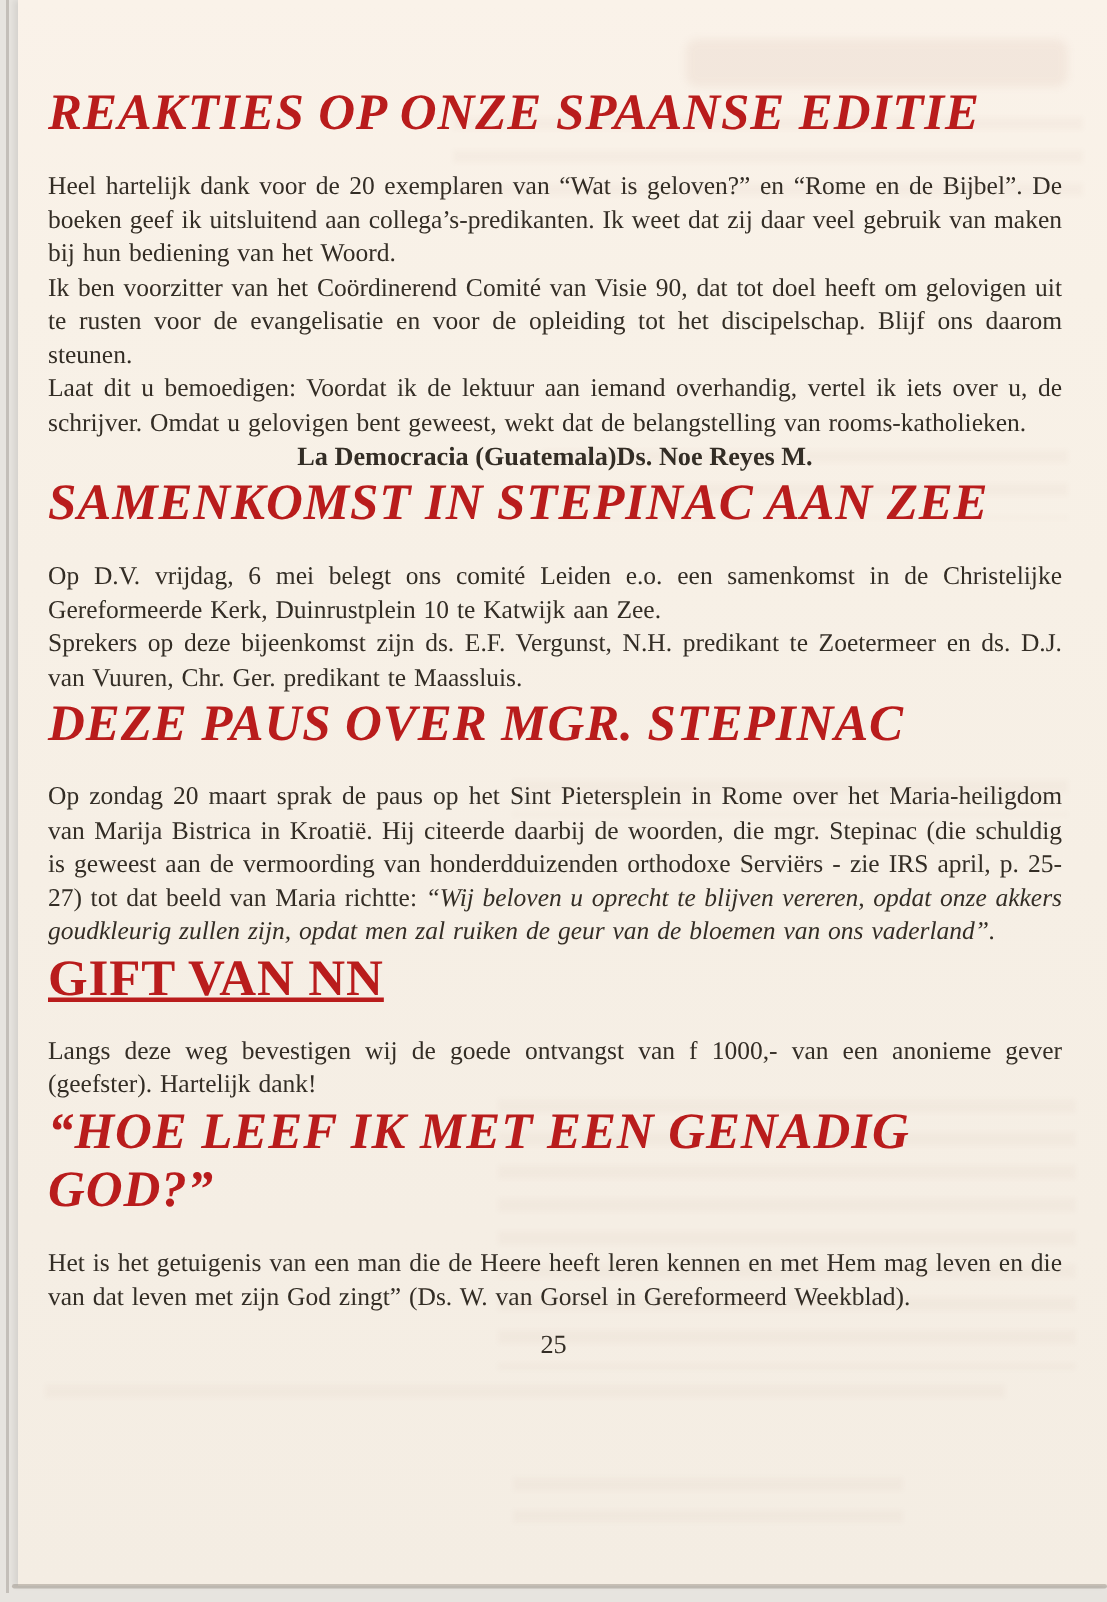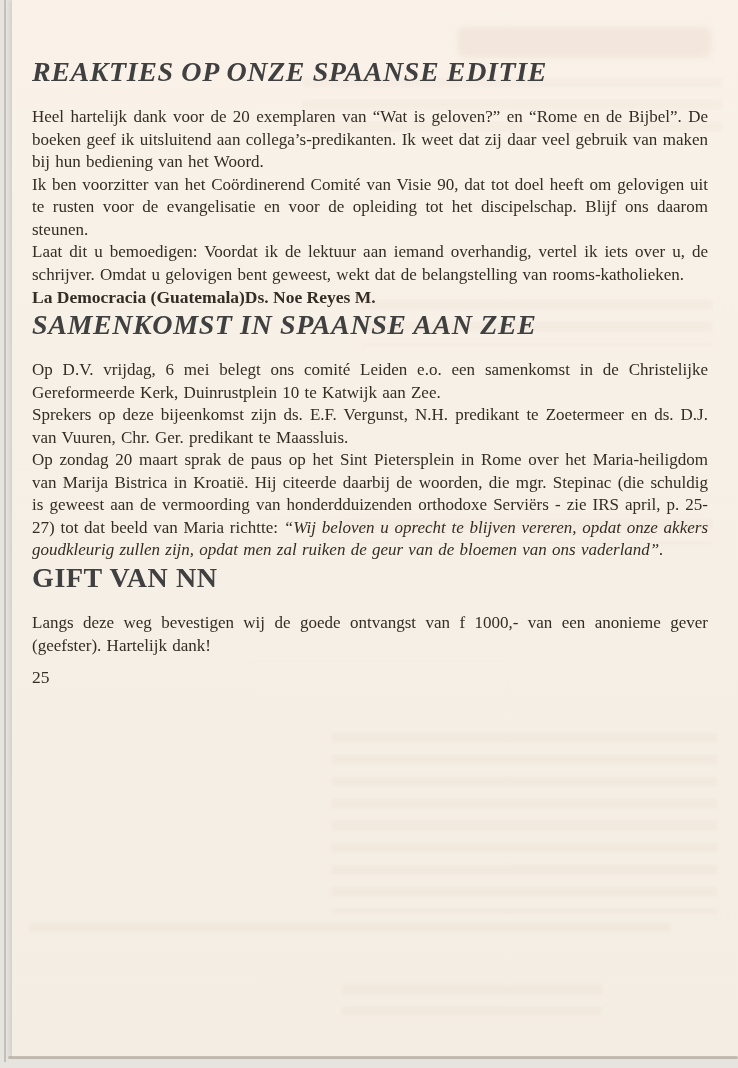--- a/index.html
+++ b/index.html
@@ -65,50 +65,50 @@
   
   .content {
     position: absolute;
     left: 32px;
     top: 0;
     width: 676px;
     padding-top: 56px;
     color: #332d25;
   }
   h2.head {
-    font-size: 28px;
+    font-size: 34px;
     line-height: 1.15;
     font-weight: bold;
     letter-spacing: 0.6px;
-    color: #404040;
+    color: #b91c1c;
     margin: 0 0 18px 0;
   }
   h2.head.italic { font-style: italic; }
   .content p {
     margin: 0;
     font-size: 17px;
     line-height: 22.5px;
     text-align: justify;
     word-spacing: 1px;
   }
   .sig-row {
     display: flex;
-    justify-content: flex-start;
+    justify-content: center;
     font-size: 17.5px;
     line-height: 23px;
     font-weight: bold;
   }
   .mt-sec1 { margin-top: 36px; }
   .mt-sec2 { margin-top: 38px; }
-  .mt-sec3 { margin-top: 30px; }
+  .mt-sec3 { margin-top: 30px; text-decoration: underline; }
   .mt-sec4 { margin-top: 26px; }
   .quote-italic { font-style: italic; }
   .page-number {
     margin-top: 10px;
-    text-align: left;
+    text-align: center;
     font-size: 17.5px;
     padding-right: 2px;
   }
 </style>
 </head>
 <body>
 
 <div class="paper">
 
   <div class="ghost-title" style="left:445px; top:26px; width:255px; height:32px;"></div>
@@ -129,33 +129,36 @@
     <p>Heel hartelijk dank voor de 20 exemplaren van “Wat is geloven?” en “Rome en de Bijbel”. De boeken geef ik uitsluitend aan collega’s-predikanten. Ik weet dat zij daar veel gebruik van maken bij hun bediening van het Woord.</p>
     <p>Ik ben voorzitter van het Coördinerend Comité van Visie 90, dat tot doel heeft om gelovigen uit te rusten voor de evangelisatie en voor de opleiding tot het discipelschap. Blijf ons daarom steunen.</p>
     <p>Laat dit u bemoedigen: Voordat ik de lektuur aan iemand overhandig, vertel ik iets over u, de schrijver. Omdat u gelovigen bent geweest, wekt dat de belangstelling van rooms-katholieken.</p>
     <div class="sig-row">
       <span>La Democracia (Guatemala)</span>
       <span>Ds. Noe Reyes M.</span>
     </div>
   </section>
 
   <section>
-    <h2 class="head italic mt-sec1">SAMENKOMST IN SPAANSE AAN ZEE</h2>
+    <h2 class="head italic mt-sec1">SAMENKOMST IN STEPINAC AAN ZEE</h2>
     <p>Op D.V. vrijdag, 6 mei belegt ons comité Leiden e.o. een samenkomst in de Christelijke Gereformeerde Kerk, Duinrustplein 10 te Katwijk aan Zee.</p>
     <p>Sprekers op deze bijeenkomst zijn ds. E.F. Vergunst, N.H. predikant te Zoetermeer en ds. D.J. van Vuuren, Chr. Ger. predikant te Maassluis.</p>
   </section>
 
   <section>
+    <h2 class="head italic mt-sec2">DEZE PAUS OVER MGR. STEPINAC</h2>
     <p>
       <span>Op zondag 20 maart sprak de paus op het Sint Pietersplein in Rome over het Maria-heiligdom van Marija Bistrica in Kroatië. Hij citeerde daarbij de woorden, die mgr. Stepinac (die schuldig is geweest aan de vermoording van honderdduizenden orthodoxe Serviërs - zie IRS april, p. 25-27) tot dat beeld van Maria richtte: </span><span class="quote-italic">“Wij beloven u oprecht te blijven vereren, opdat onze akkers goudkleurig zullen zijn, opdat men zal ruiken de geur van de bloemen van ons vaderland”.</span>
     </p>
   </section>
 
   <section>
     <h2 class="head mt-sec3">GIFT VAN NN</h2>
     <p>Langs deze weg bevestigen wij de goede ontvangst van f 1000,- van een anonieme gever (geefster). Hartelijk dank!</p>
   </section>
 
   <section>
+    <h2 class="head italic mt-sec4">“HOE LEEF IK MET EEN GENADIG GOD?”</h2>
+    <p>Het is het getuigenis van een man die de Heere heeft leren kennen en met Hem mag leven en die van dat leven met zijn God zingt” (Ds. W. van Gorsel in Gereformeerd Weekblad).</p>
   </section>
 
   <div class="page-number">25</div>
 </div>
 
 </body></html>

